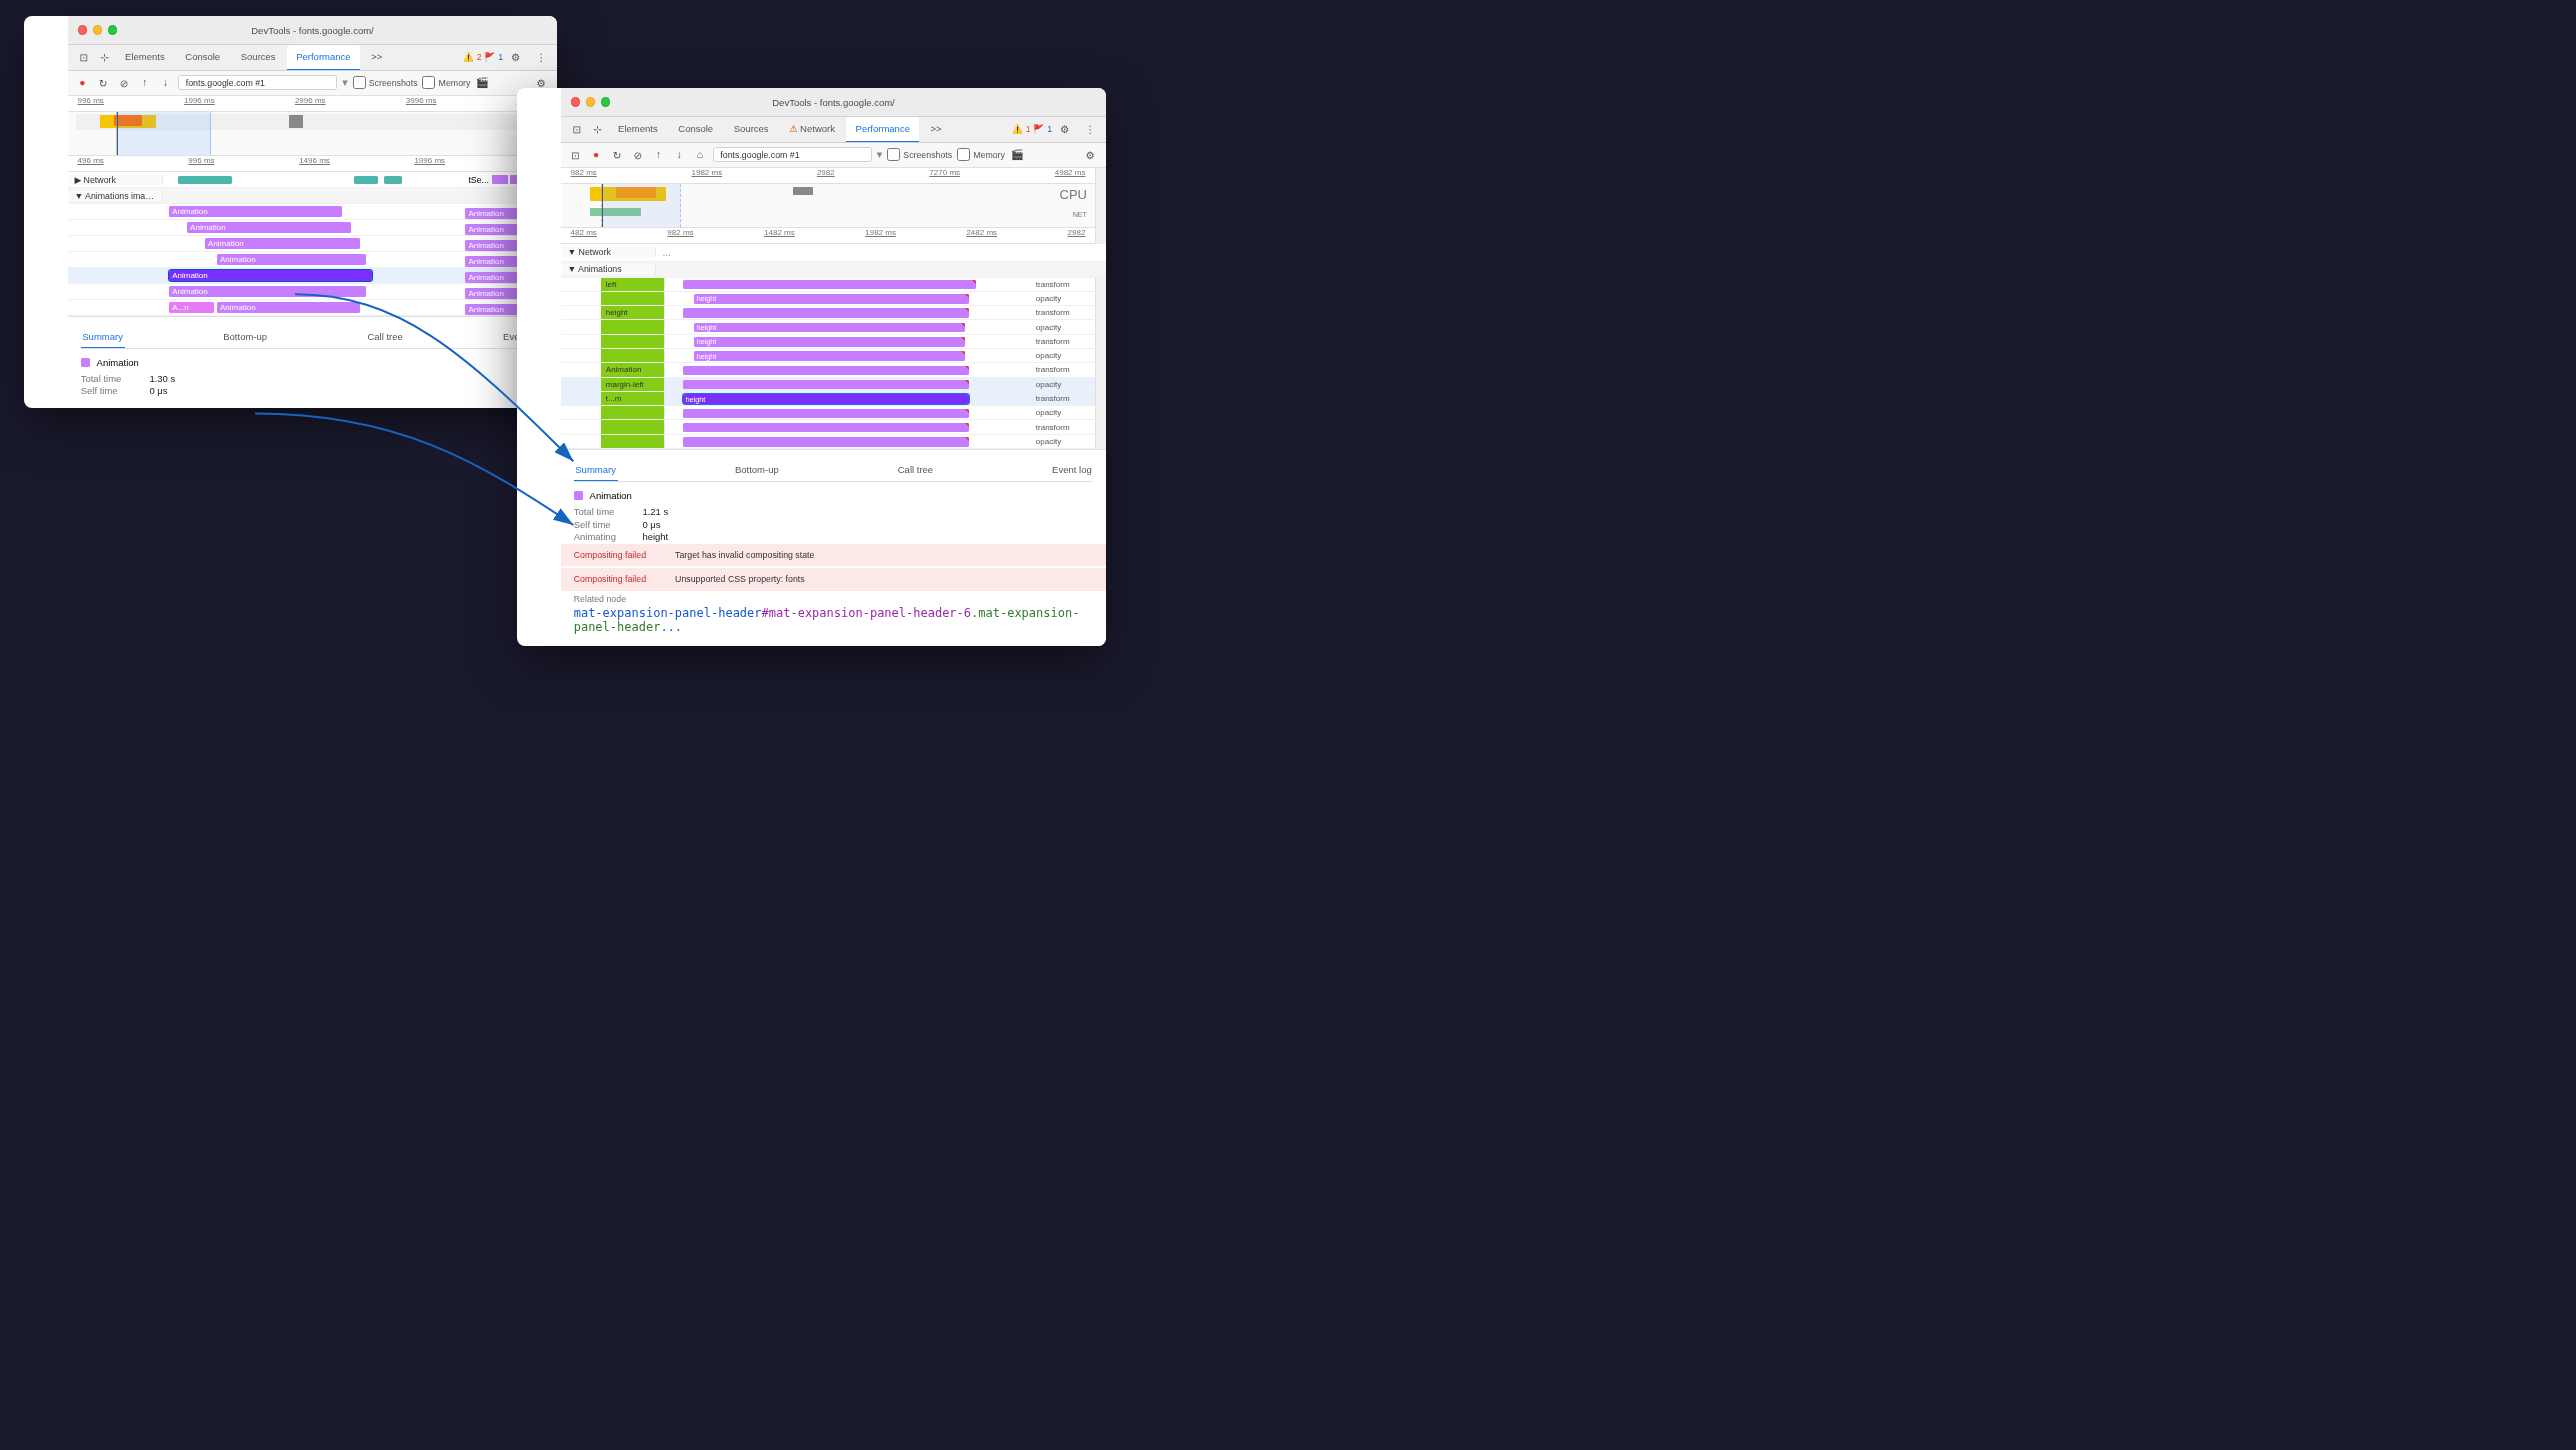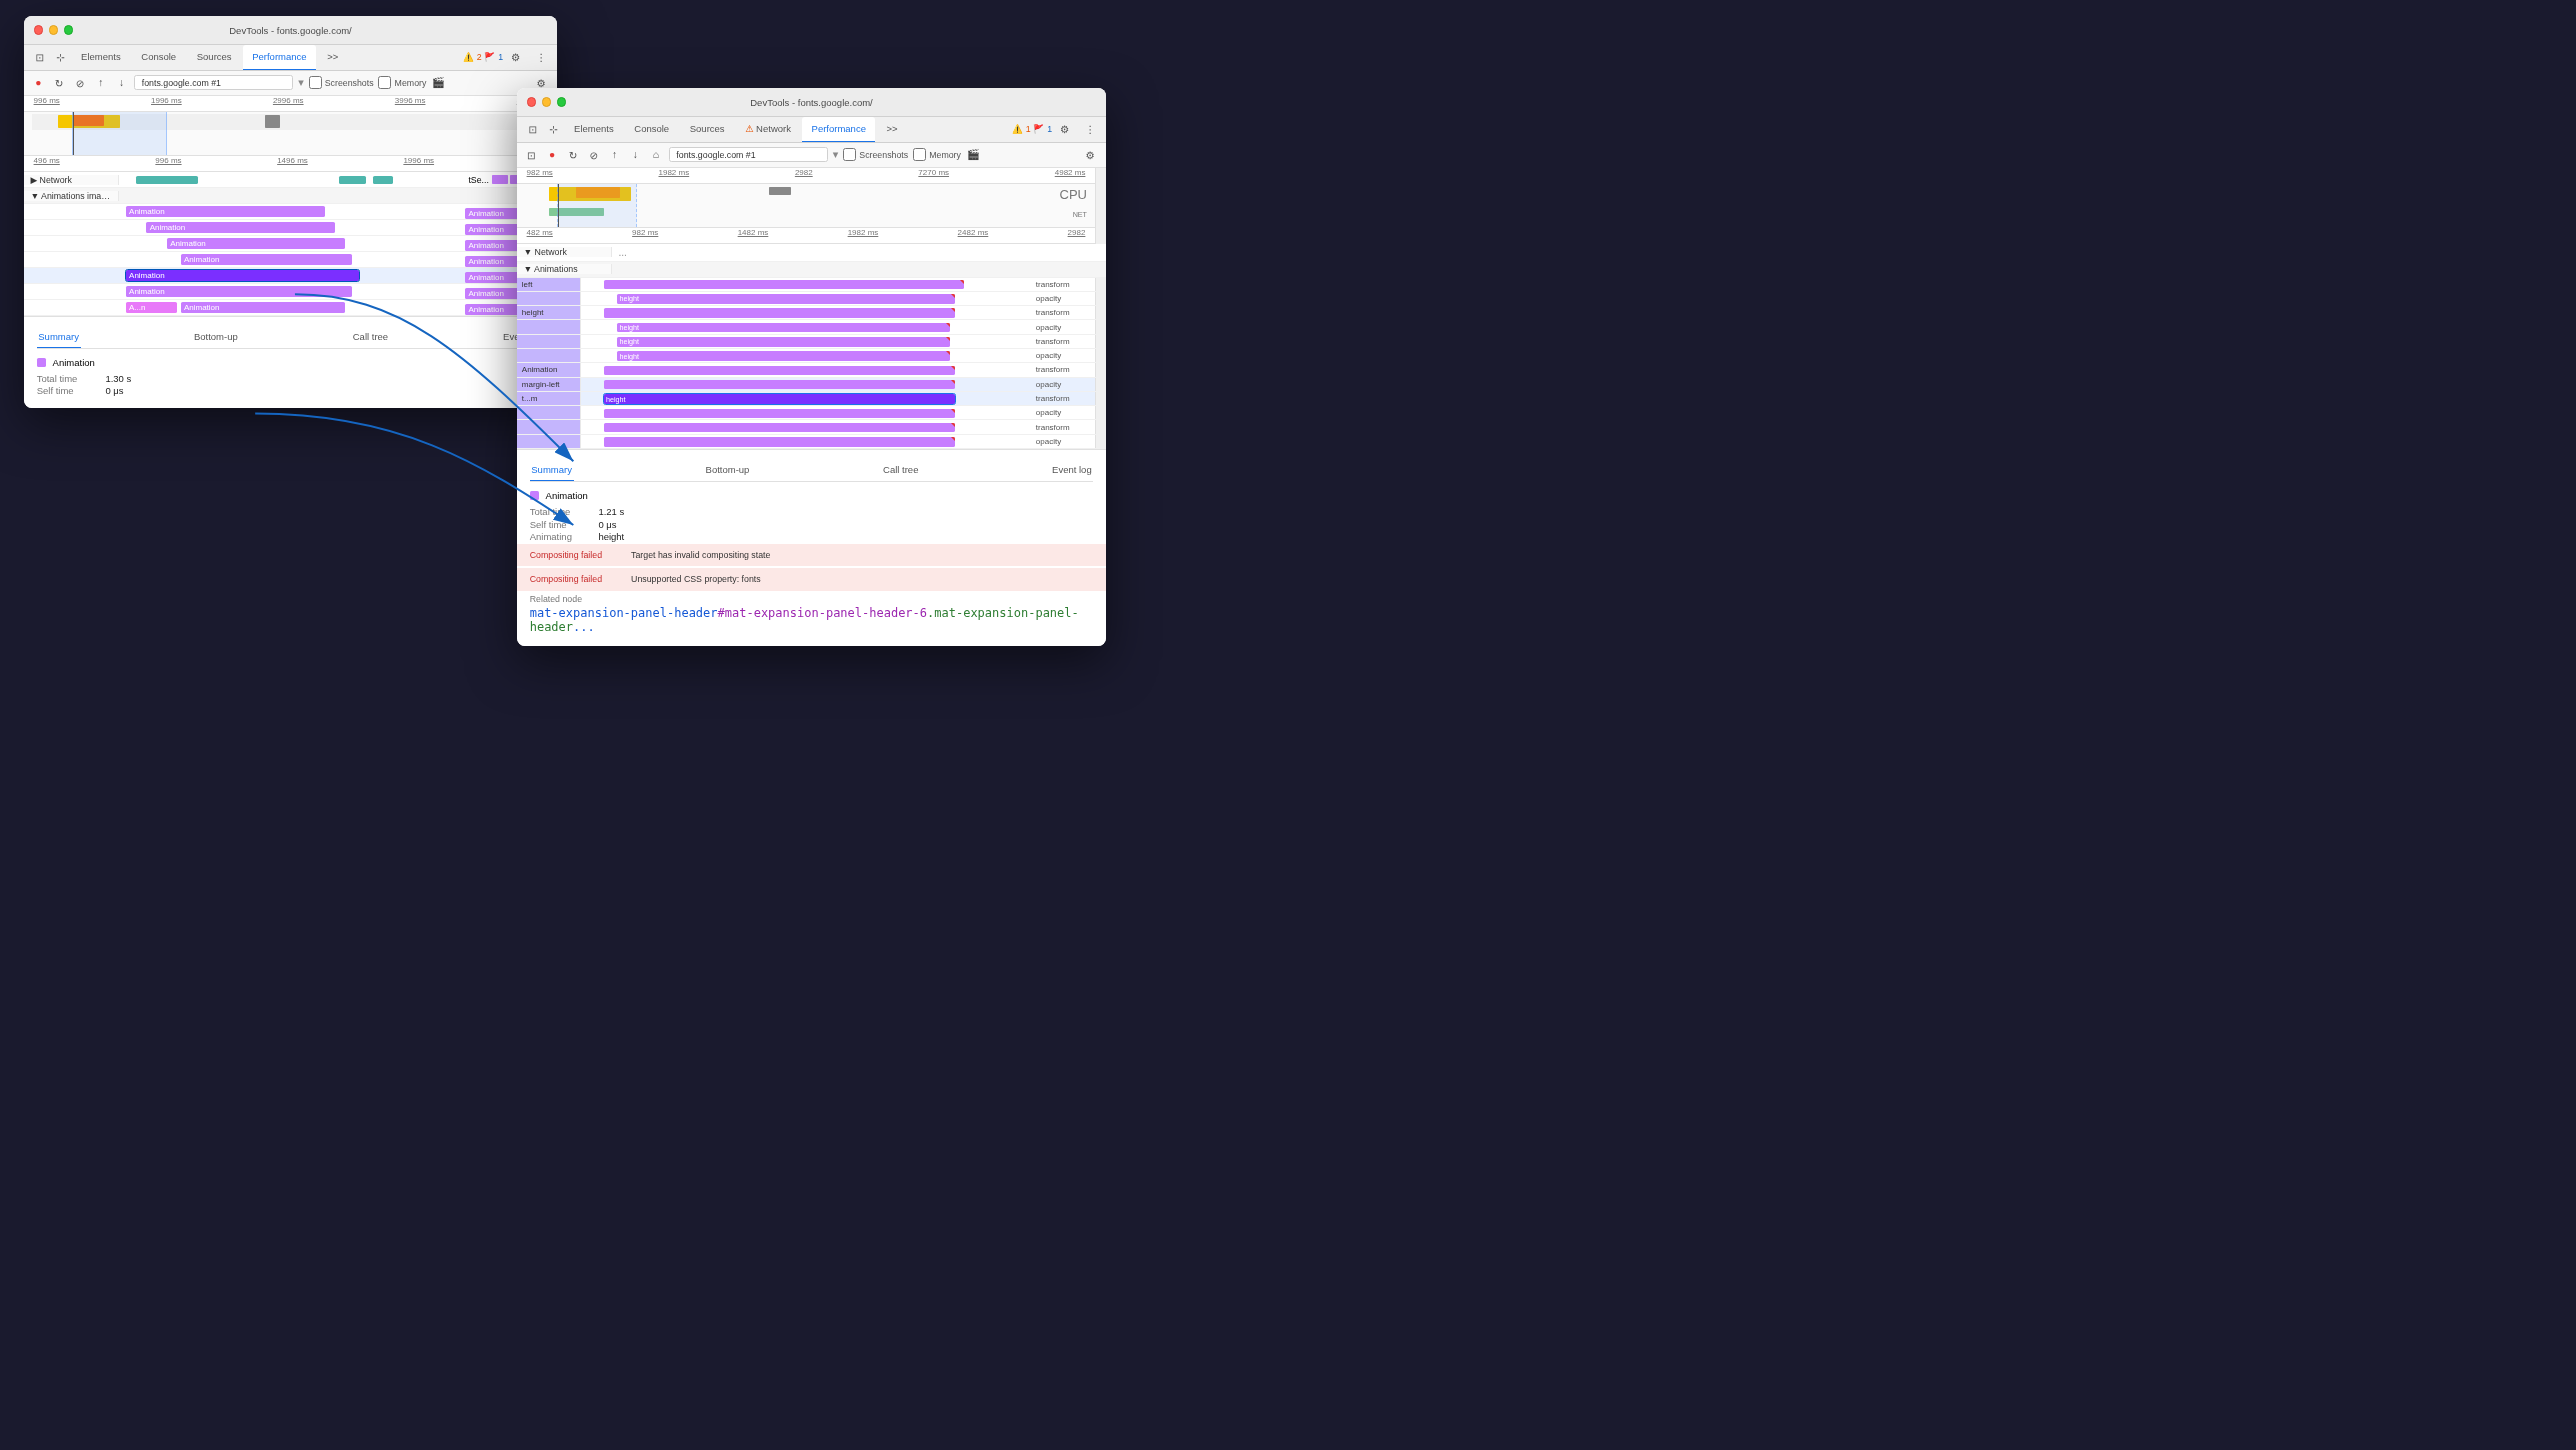--- a/index.html
+++ b/index.html
@@ -15,20 +15,21 @@
       position: relative;
     }
 
     
     .devtools-window {
       background: #ffffff;
       border-radius: 8px;
       box-shadow: 0 16px 48px rgba(0,0,0,0.5);
       overflow: hidden;
       position: absolute;
+      padding-left: 44px;
     }
 
     .window-back {
       width: 533px;
       top: 16px;
       left: 24px;
     }
 
     .window-front {
       width: 589px;
@@ -301,27 +302,28 @@
       height: 14.3px;
       border-bottom: 0.8px solid #f0f0f0;
       font-size: 8.8px;
     }
 
     .track-label-front {
       width: 64px;
       min-width: 64px;
       padding: 0 4.8px;
       color: #333;
-      background: #c4b5fd;
+      background: #84cc16;
       border-right: 0.8px solid #e8e8e8;
       display: flex;
       align-items: center;
       white-space: nowrap;
       overflow: hidden;
       font-size: 8px;
+      margin-left: 40px;
     }
 
     .track-content-front {
       flex: 1;
       position: relative;
       height: 100%;
     }
 
     .anim-bar-front {
       position: absolute;

